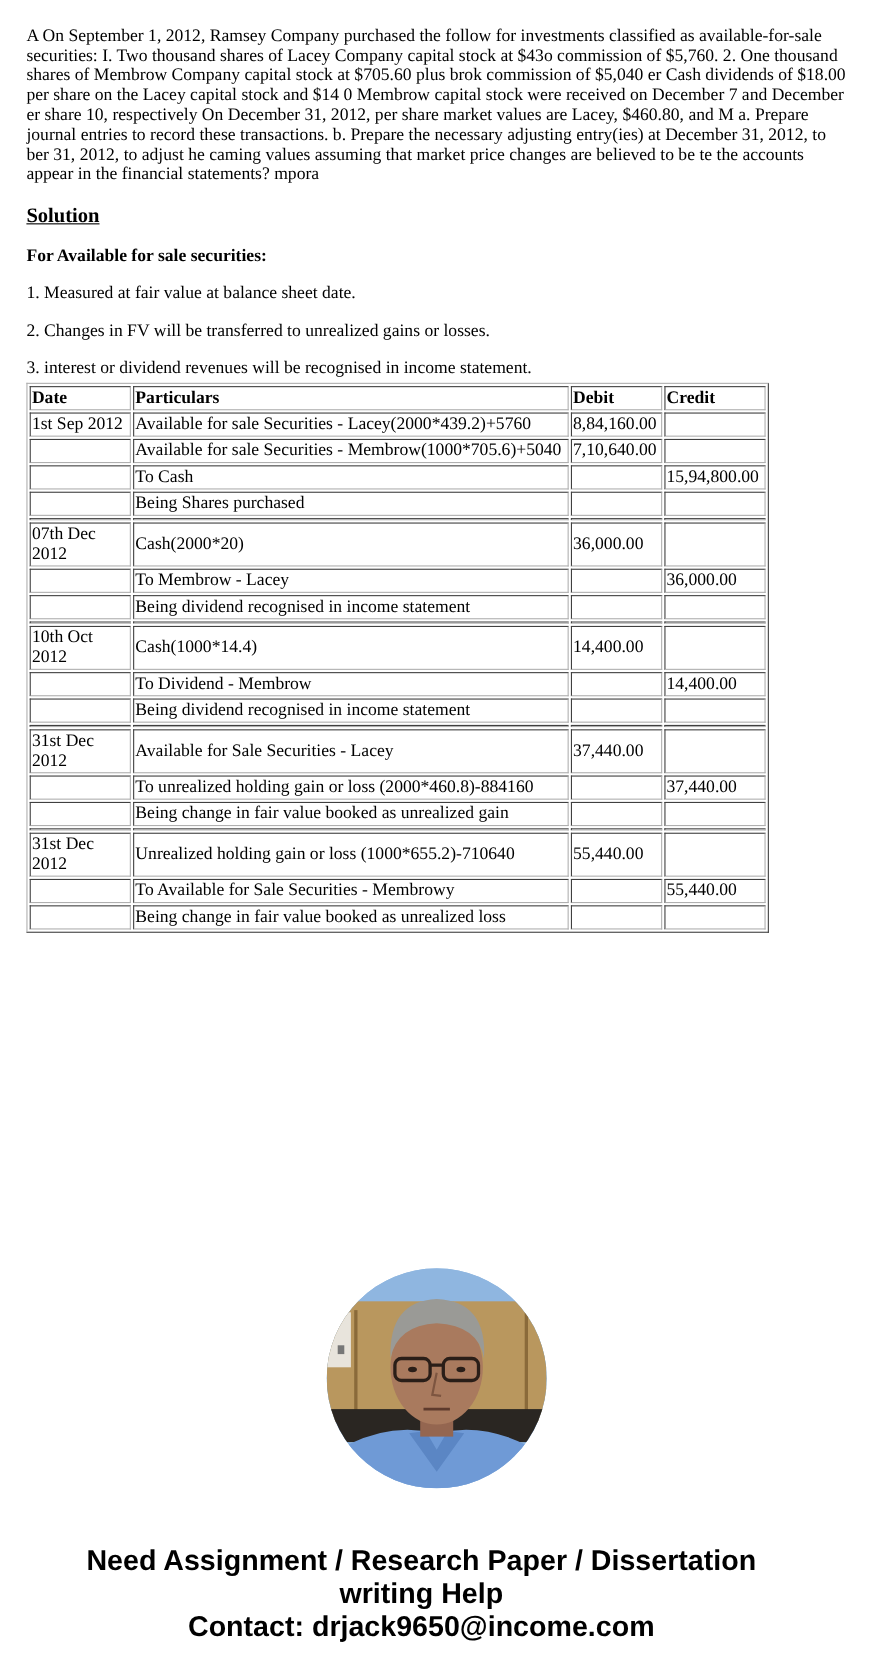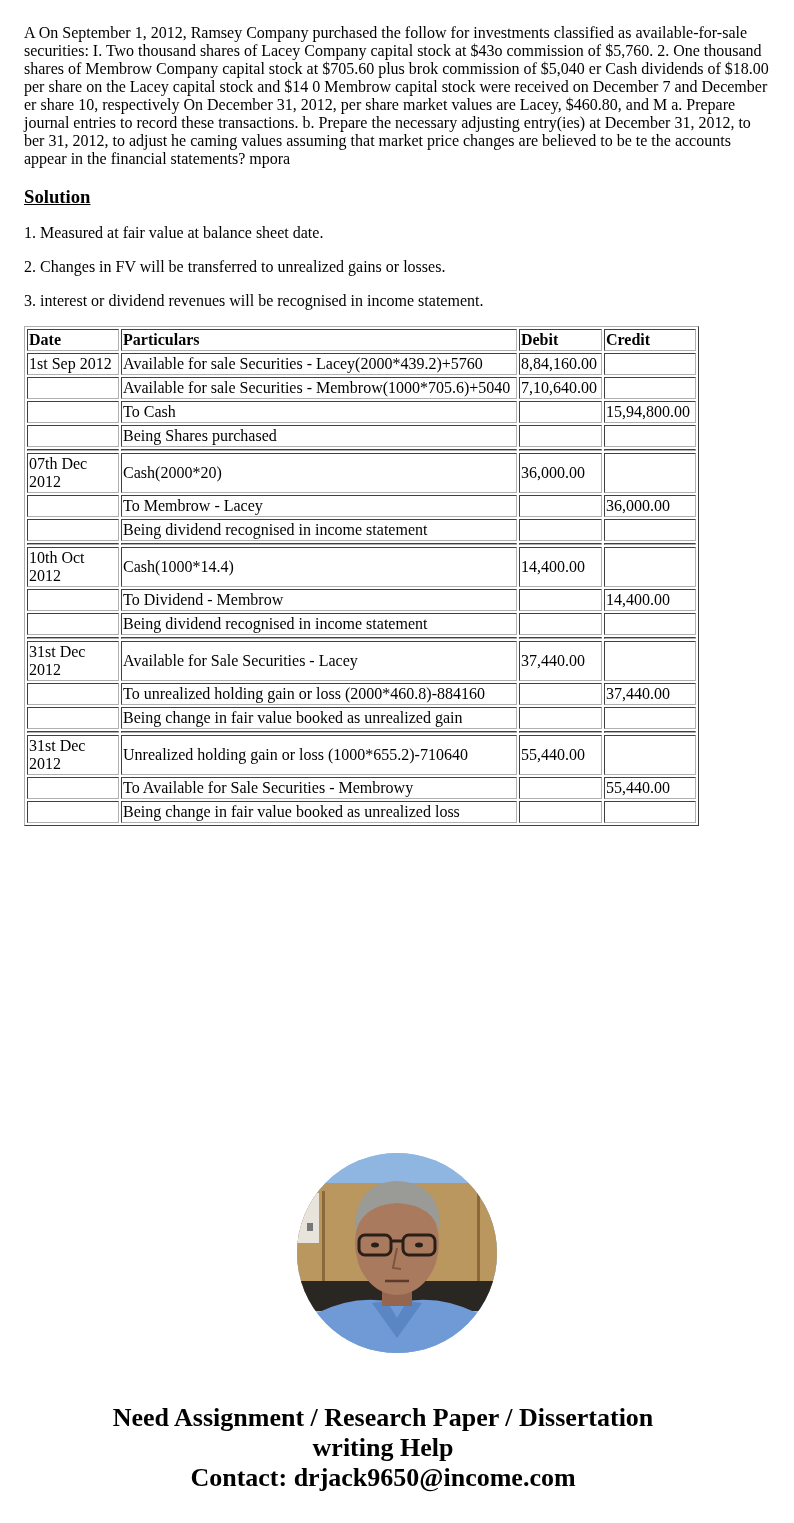--- a/index.html
+++ b/index.html
@@ -11,21 +11,21 @@
   .content { padding: 24px; }
   .question { margin: 0; line-height: 18px; }
   h3 { font-size: 18.7px; font-weight: bold; margin: 18px 0 0 0; line-height: 22px; text-decoration: underline; }
   .subhead { font-weight: bold; margin: 16px 0 0 0; line-height: 18px; }
   .point { margin: 16px 0 0 0; line-height: 18px; }
 
   table.journal {
     border: 1px solid #808080;
     border-collapse: separate;
     border-spacing: 2px;
-    margin-top: 16px;
+    margin-top: 4px;
     width: 675px;
     border-top-color: #b0b0b0; border-left-color: #b0b0b0;
     border-right-color: #404040; border-bottom-color: #404040;
   }
   table.journal td, table.journal th {
     border: 1px solid #808080;
     border-top-color: #404040; border-left-color: #404040;
     border-right-color: #b0b0b0; border-bottom-color: #b0b0b0;
     padding: 1px;
     vertical-align: middle;
@@ -44,31 +44,32 @@
   td.part { white-space: nowrap; }
 
   .avatar-wrap {
     position: absolute; left: 297px; top: 1153px;
     width: 200px; height: 200px; border-radius: 50%; overflow: hidden;
     background: #8fb6e0;
   }
   .footer {
     position: absolute; left: 0; top: 1403px; width: 766px;
     text-align: center;
-    font-family: Liberation Serif, serif; font-weight: bold;
+    font-family: Liberation Sans, sans-serif; font-weight: bold;
     font-size: 26px; line-height: 30px; color: #000;
   }
 </style>
 </head>
 <body>
 
 <div class="content">
   <p class="question">A On September 1, 2012, Ramsey Company purchased the follow for investments classified as available-for-sale securities: I. Two thousand shares of Lacey Company capital stock at $43o commission of $5,760. 2. One thousand shares of Membrow Company capital stock at $705.60 plus brok commission of $5,040 er Cash dividends of $18.00 per share on the Lacey capital stock and $14 0 Membrow capital stock were received on December 7 and December er share 10, respectively On December 31, 2012, per share market values are Lacey, $460.80, and M a. Prepare journal entries to record these transactions. b. Prepare the necessary adjusting entry(ies) at December 31, 2012, to ber 31, 2012, to adjust he caming values assuming that market price changes are believed to be te the accounts appear in the financial statements? mpora</p>
 
   <h3>Solution</h3>
+  <p class="subhead">For Available for sale securities:</p>
   <p class="point">1. Measured at fair value at balance sheet date.</p>
   <p class="point">2. Changes in FV will be transferred to unrealized gains or losses.</p>
   <p class="point">3. interest or dividend revenues will be recognised in income statement.</p>
 
   <table class="journal">
     <colgroup>
       <col class="c-date">
         <col class="c-part">
         <col class="c-debit">
         <col class="c-credit">

